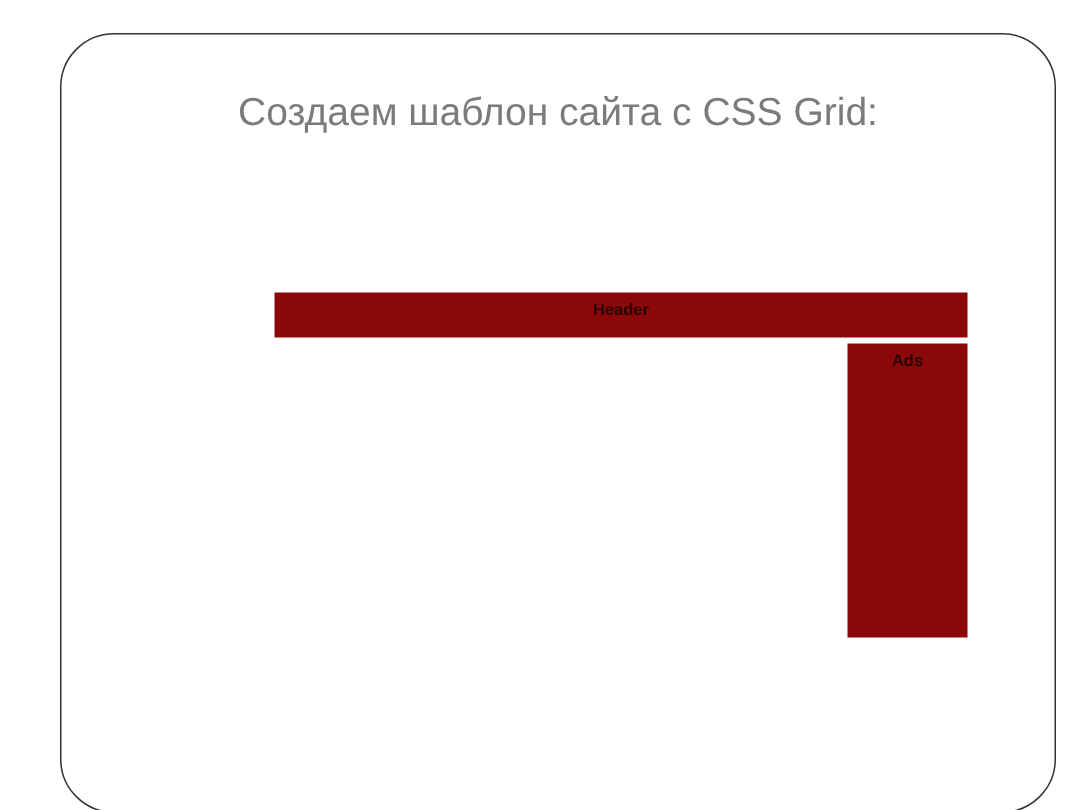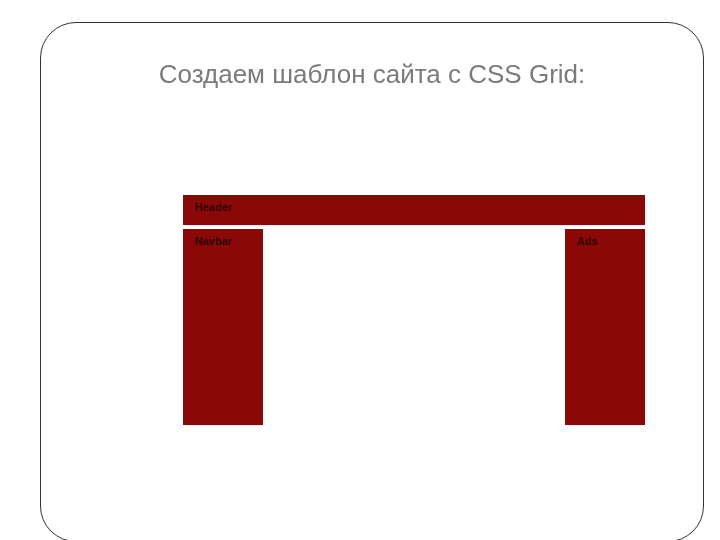--- a/index.html
+++ b/index.html
@@ -40,21 +40,21 @@
     grid-template-columns: 80px 290px 80px;
     grid-template-rows: 30px 196px;
     gap: 4px 6px;
     background: #ffffff;
   }
   .cell {
     background: #8a0808;
     color: #2a0303;
     font-weight: bold;
     font-size: 11px;
-    text-align: left;
+    text-align: center;
     padding-top: 6px;
   }
   .header-cell {
     grid-column: 1 / span 3;
     grid-row: 1;
   }
   .navbar-cell {
     grid-column: 1;
     grid-row: 2;
   }
@@ -68,16 +68,15 @@
   }
 </style>
 </head>
 <body>
 
 <div class="slide-frame">
   <div class="title">Создаем шаблон сайта с CSS Grid:</div>
 
   <div class="grid-demo">
     <div class="cell header-cell">Header</div>
-    <div class="cell navbar-cell">Navbar</div>
     <div class="cell ads-cell">Ads</div>
   </div>
 </div>
 
 </body></html>

